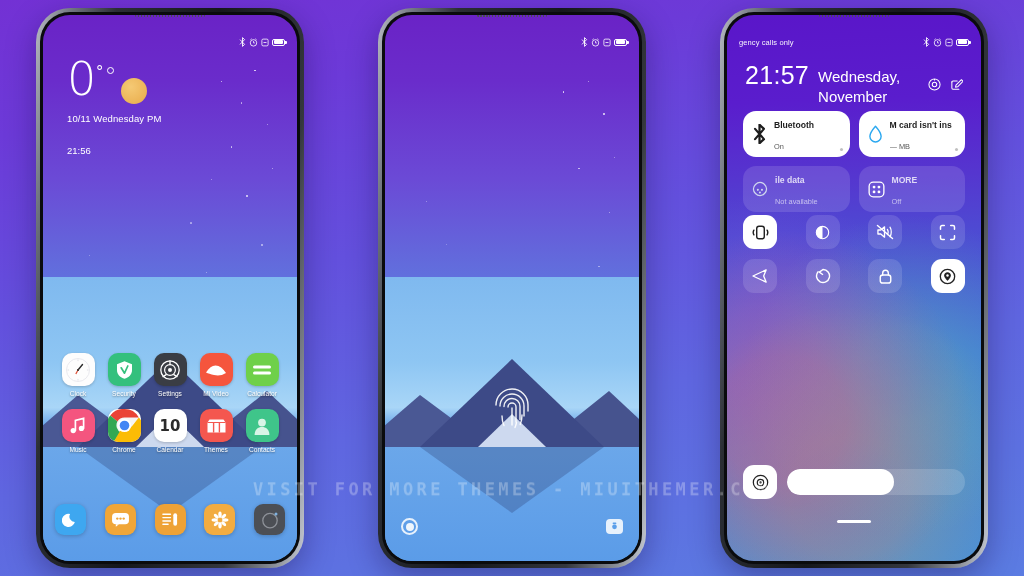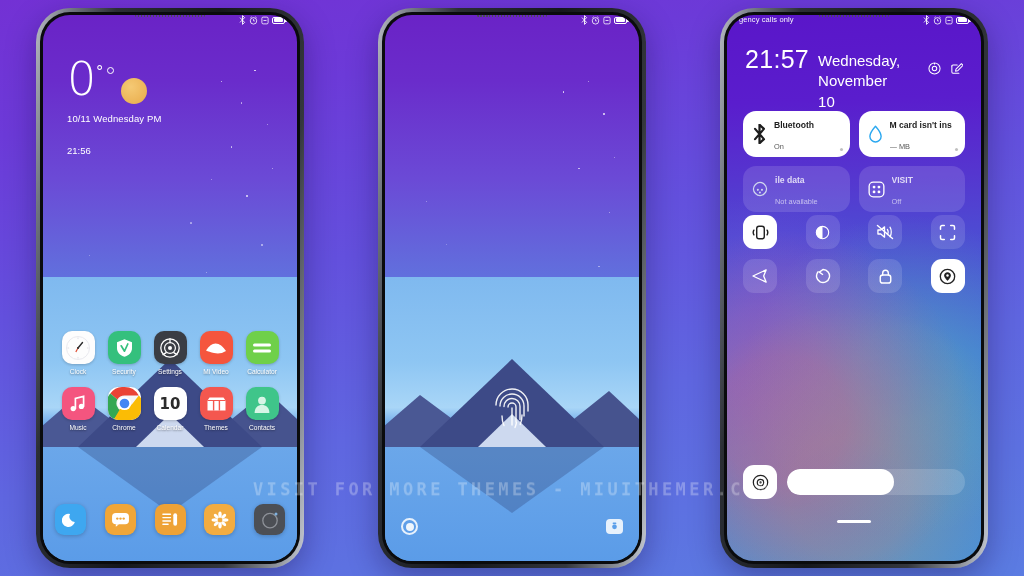--- a/index.html
+++ b/index.html
@@ -81,22 +81,22 @@
   .refl {
     position:absolute; bottom:40%; left:50%; transform:translateX(-50%) scaleY(-1);
     width:0; height:0; opacity:.30;
     border-left:92px solid transparent; border-right:92px solid transparent;
     border-bottom:66px solid #2c3a72;
     margin-bottom:-66px;
   }
 
   
   .statusbar {
-    position:absolute; top:0; left:0; right:0; height:24px;
-    display:flex; align-items:flex-start; justify-content:space-between;
+    position:absolute; top:8px; left:0; right:0; height:24px;
+    display:flex; align-items:flex-end; justify-content:space-between;
     padding:0 12px; z-index:15;
     color:#fff; font-size:7.5px;
   }
   .sb-left { opacity:.95; letter-spacing:.1px; white-space:nowrap; }
   .sb-right { display:flex; align-items:center; gap:3px; }
   .sb-icon { display:block; }
   .battery {
     width:13px; height:7px; border:1px solid #fff; border-radius:2px;
     position:relative; display:flex; align-items:center;
   }
@@ -122,21 +122,21 @@
   }
   .w-sun {
     width:26px; height:26px; border-radius:50%;
     background:radial-gradient(circle at 38% 34%,#f5c974,#e8ab4a);
     margin-left:7px; margin-top:17px;
   }
   .w-date { font-size:9.5px; margin-top:9px; letter-spacing:.1px; }
   .w-time { font-size:9.5px; margin-top:21px; }
 
   .apps {
-    position:absolute; left:0; right:0; top:316px; z-index:10;
+    position:absolute; left:0; right:0; top:338px; z-index:10;
     padding:0 14px;
   }
   .app-row { display:flex; justify-content:space-between; margin-bottom:12px; }
   .app { width:42px; display:flex; flex-direction:column; align-items:center; }
   .app-ico {
     width:33px; height:33px; border-radius:10px;
     display:flex; align-items:center; justify-content:center;
     box-shadow:0 1px 3px rgba(0,0,0,.2);
     position:relative; overflow:hidden;
   }
@@ -190,21 +190,21 @@
   .cc-wall {
     position:absolute; inset:0;
     background:
       radial-gradient(circle at 22% 74%, rgba(216,86,130,.40) 0 14%, transparent 42%),
       radial-gradient(circle at 70% 66%, rgba(110,200,170,.30) 0 12%, transparent 40%),
       radial-gradient(circle at 48% 88%, rgba(226,160,80,.28) 0 12%, transparent 38%),
       radial-gradient(circle at 16% 62%, rgba(160,90,220,.30) 0 12%, transparent 40%),
       linear-gradient(178deg,#5a16c9 0%,#5a1dcd 16%,#5536cf 30%,#4a55d4 46%,#3f74da 62%,#3e86dd 78%,#3f8fe0 100%);
   }
   .cc-header {
-    position:absolute; top:32px; left:18px; right:18px; z-index:10; color:#fff;
+    position:absolute; top:48px; left:18px; right:18px; z-index:10; color:#fff;
     display:flex; align-items:flex-start;
   }
   .cc-time { font-size:25px; font-weight:300; letter-spacing:.3px; line-height:1; }
   .cc-date { font-size:15px; margin-left:9px; margin-top:4px; line-height:1.35; max-width:84px; }
   .cc-hicons { margin-left:auto; display:flex; gap:9px; margin-top:15px; }
 
   .cc-tiles {
     position:absolute; top:96px; left:16px; right:16px; z-index:10;
     display:grid; grid-template-columns:1fr 1fr; gap:9px;
   }
@@ -645,21 +645,21 @@
 
         <div class="tile off">
           <svg width="17" height="17" viewBox="0 0 18 18">
               <rect x="1.2" y="1.2" width="15.6" height="15.6" rx="4.4" fill="none" stroke="#fff" stroke-width="1.4"></rect>
               <circle cx="6.4" cy="6.4" r="1.5" fill="#fff"></circle>
               <circle cx="11.6" cy="6.4" r="1.5" fill="#fff"></circle>
               <circle cx="6.4" cy="11.6" r="1.5" fill="#fff"></circle>
               <circle cx="11.6" cy="11.6" r="1.5" fill="#fff"></circle>
             </svg>
           <span class="tile-txt">
-            <span class="tile-t">VISIT</span><br>
+            <span class="tile-t">MORE</span><br>
             <span class="tile-s">Off</span>
           </span>
         </div>
       </div>
 
       <div class="cc-toggles">
         <div class="tg-row">
           <div class="tg on">
             <svg width="17" height="17" viewBox="0 0 18 18">
                 <rect x="5" y="2.4" width="8" height="13.2" rx="2.4" fill="none" stroke="#222" stroke-width="1.5"></rect>

